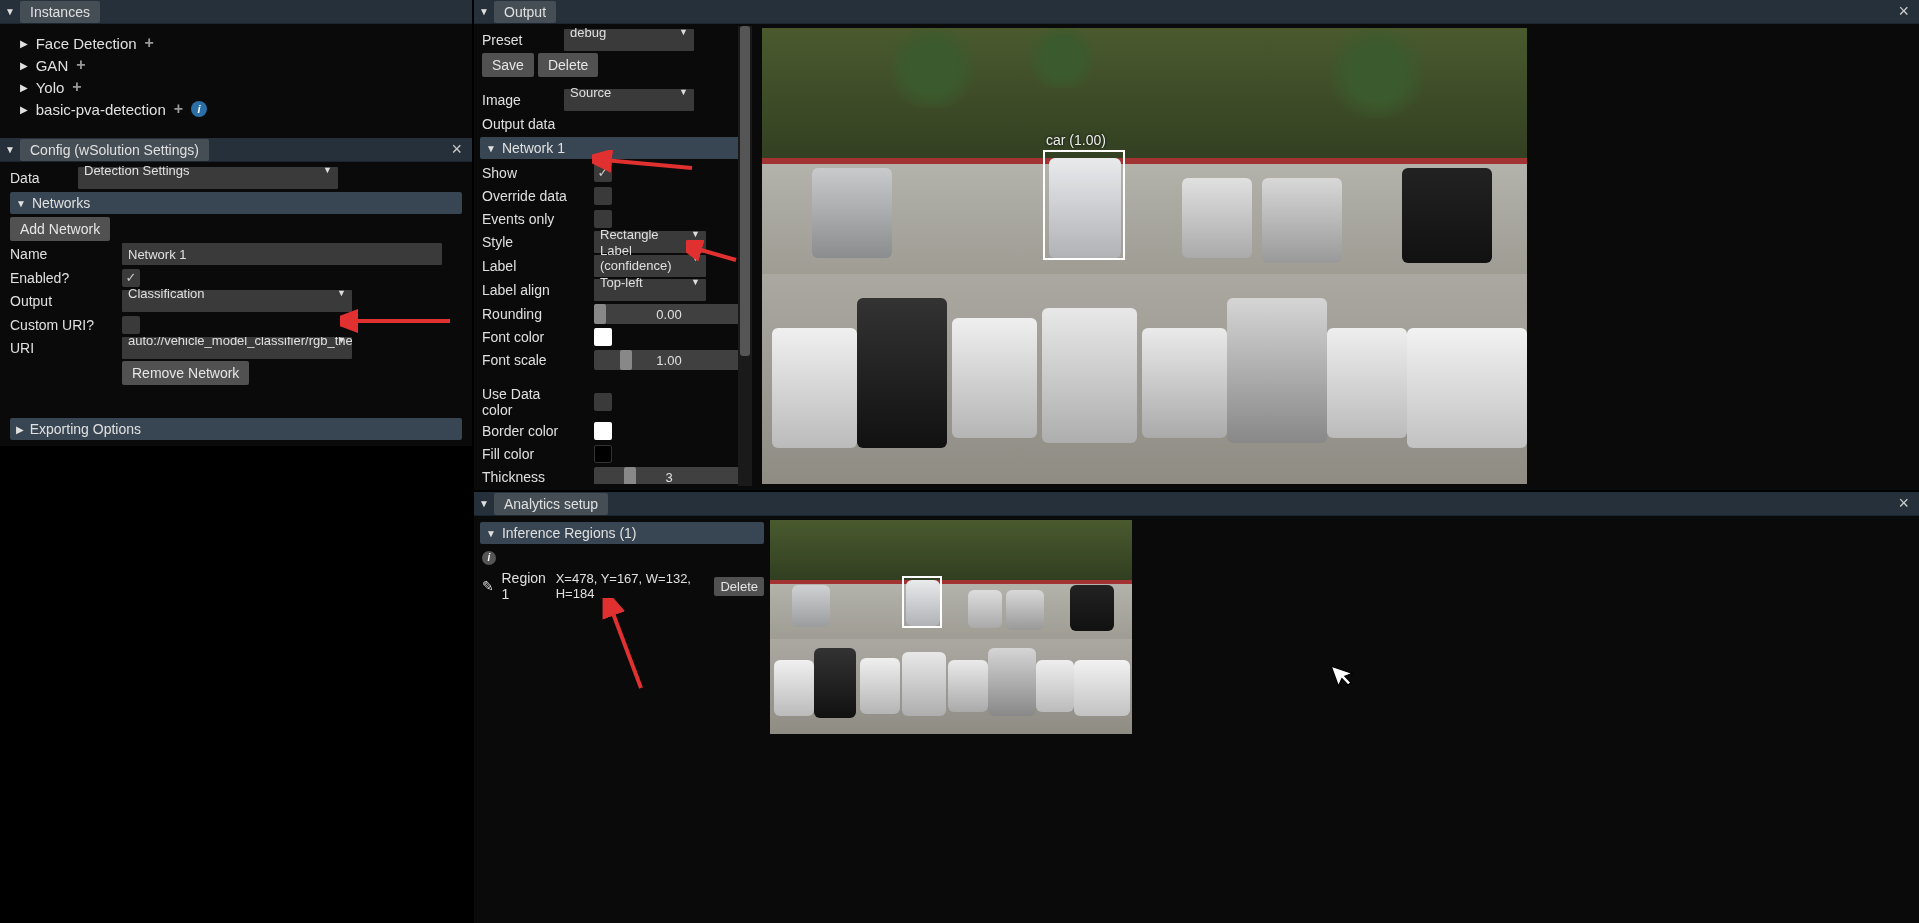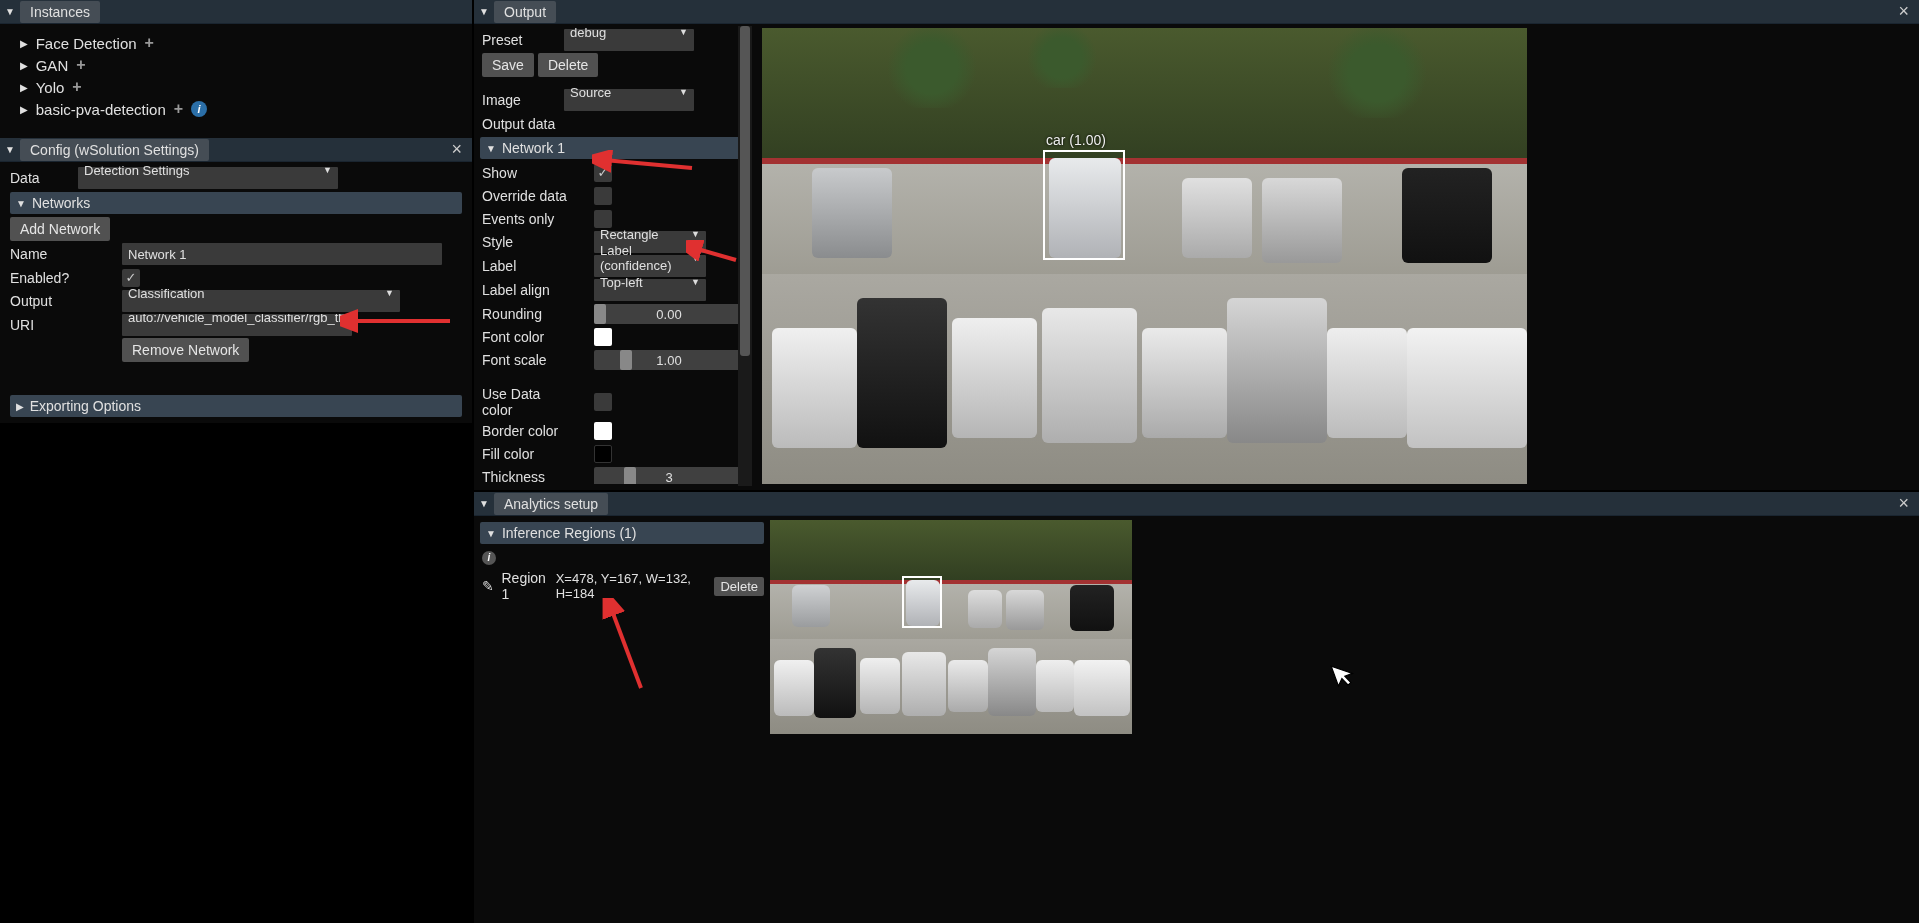--- a/index.html
+++ b/index.html
@@ -278,21 +278,25 @@
       <div class="row">
         <span class="label">Name</span>
         <input class="textfield" style="width: 320px;" value="Network 1">
       </div>
       <div class="row">
         <span class="label">Enabled?</span>
         <span class="checkbox">✓</span>
       </div>
       <div class="row">
         <span class="label">Output</span>
-        <span class="dropdown" style="width:278px">Classification</span>
+        <span class="dropdown" style="width:230px">Classification</span>
+      </div>
+      <div class="row">
+        <span class="label">Custom URI?</span>
+        <span class="checkbox"></span>
       </div>
       <div class="row">
         <span class="label" style="flex:0 0 92px">URI</span>
         <span class="dropdown" style="width:230px;overflow:hidden;white-space:nowrap">auto://vehicle_model_classifier/rgb_thermal_</span>
       </div>
       <div class="row">
         <span style="flex:0 0 92px"></span>
         <button class="btn">Remove Network</button>
       </div>
       <div style="height:30px"></div>

